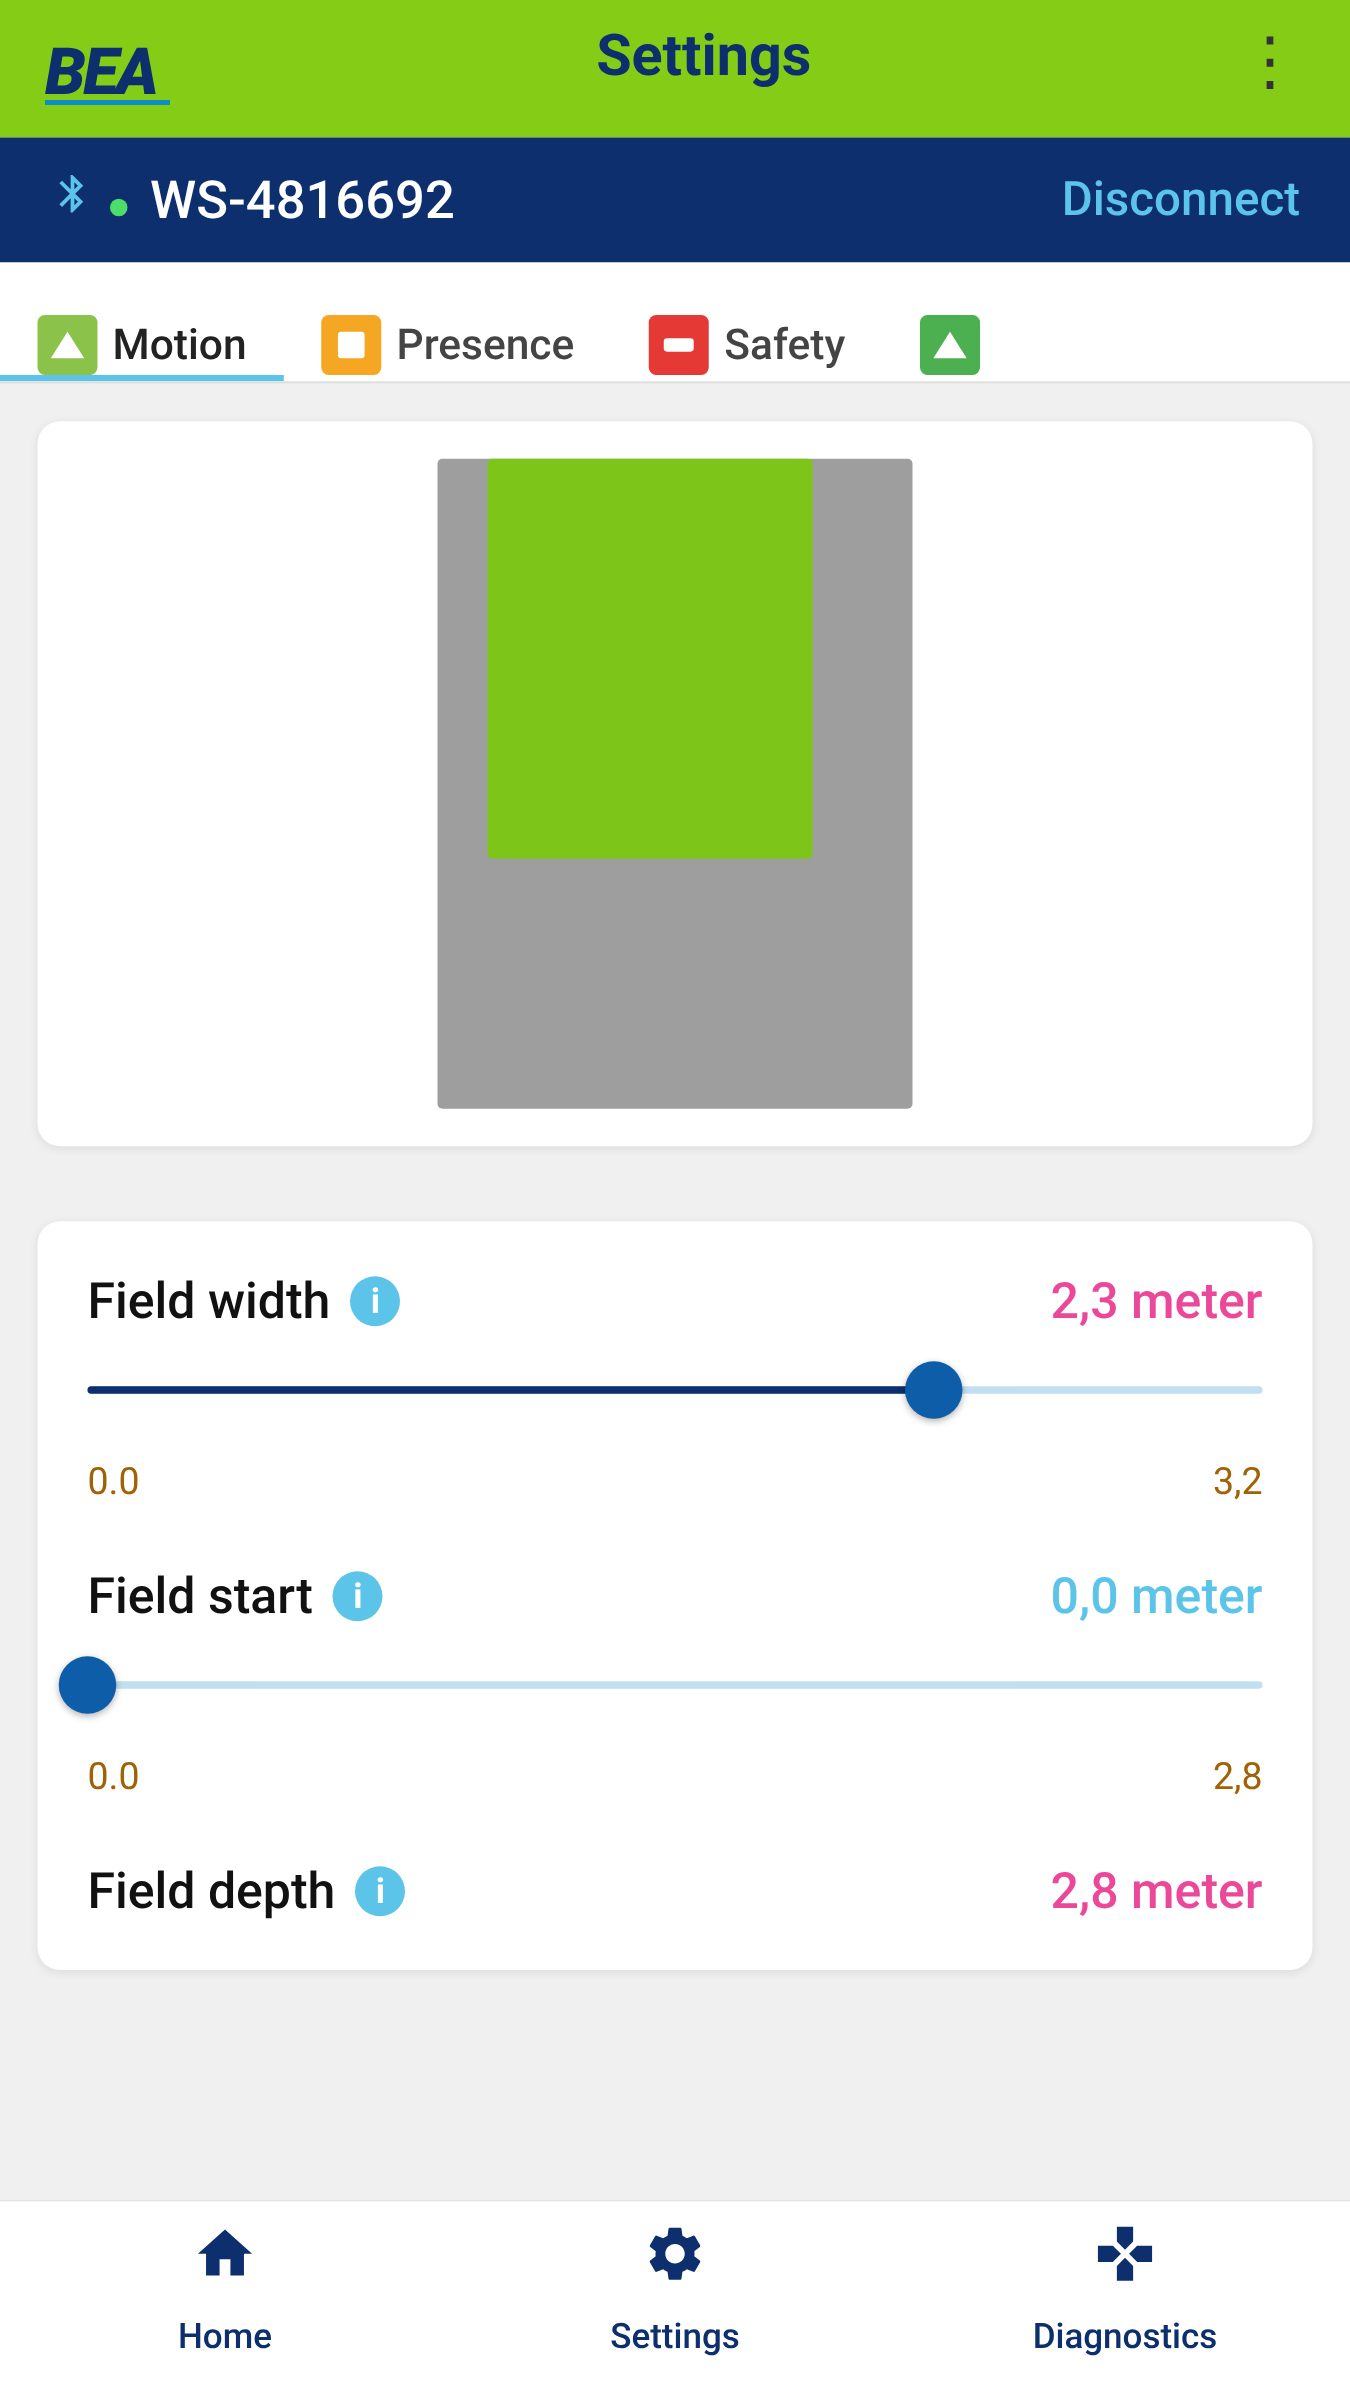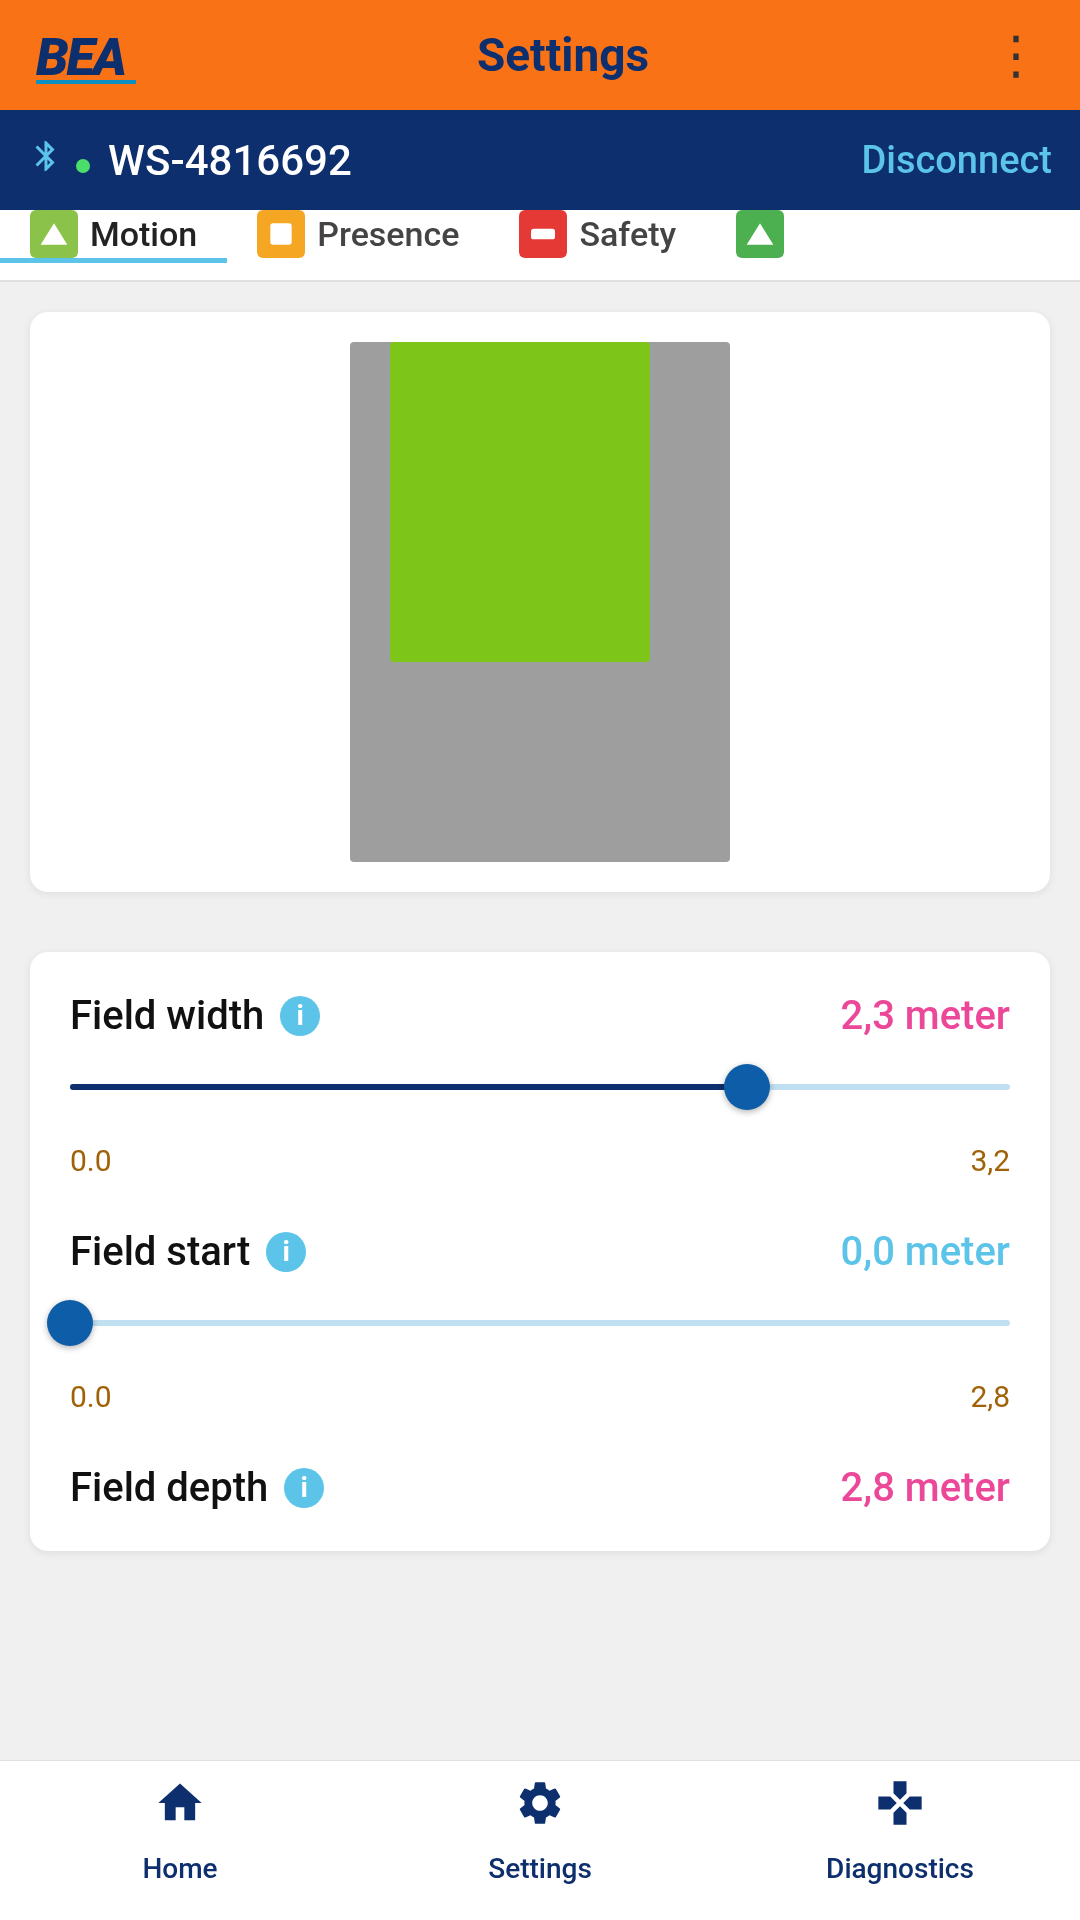--- a/index.html
+++ b/index.html
@@ -9,24 +9,23 @@
       min-height: 1920px;
       font-family: 'Roboto', Arial, sans-serif;
       background: #f0f0f0;
       display: flex;
       flex-direction: column;
     }
 
     
     .top-bar {
       display: flex;
-      align-items: center;
       justify-content: space-between;
       padding: 18px 36px;
-      background: #f97316;
+      background: #84cc16;
       height: 110px;
     }
     .logo-area {
       display: flex;
       align-items: center;
     }
     .logo-text {
       font-size: 52px;
       font-weight: 900;
       color: #0d2f6e;
@@ -50,21 +49,21 @@
       cursor: pointer;
       letter-spacing: 2px;
     }
 
     
     .device-bar {
       background: #0d2f6e;
       display: flex;
       align-items: center;
       justify-content: space-between;
-      padding: 26px 28px;
+      padding: 26px 40px;
       height: 100px;
     }
     .device-info {
       display: flex;
       align-items: center;
       gap: 18px;
     }
     .bt-icon {
       color: #5bc4e8;
       font-size: 38px;
@@ -87,23 +86,23 @@
       color: #5bc4e8;
       font-size: 38px;
       font-weight: 500;
       cursor: pointer;
     }
 
     
     .tabs-bar {
       background: #ffffff;
       display: flex;
-      align-items: flex-start;
+      align-items: flex-end;
       border-bottom: 2px solid #e0e0e0;
-      height: 72px;
+      height: 97px;
       overflow: hidden;
     }
     .tab-item {
       display: flex;
       align-items: center;
       gap: 12px;
       padding: 0 30px;
       cursor: pointer;
       font-size: 34px;
       font-weight: 500;

